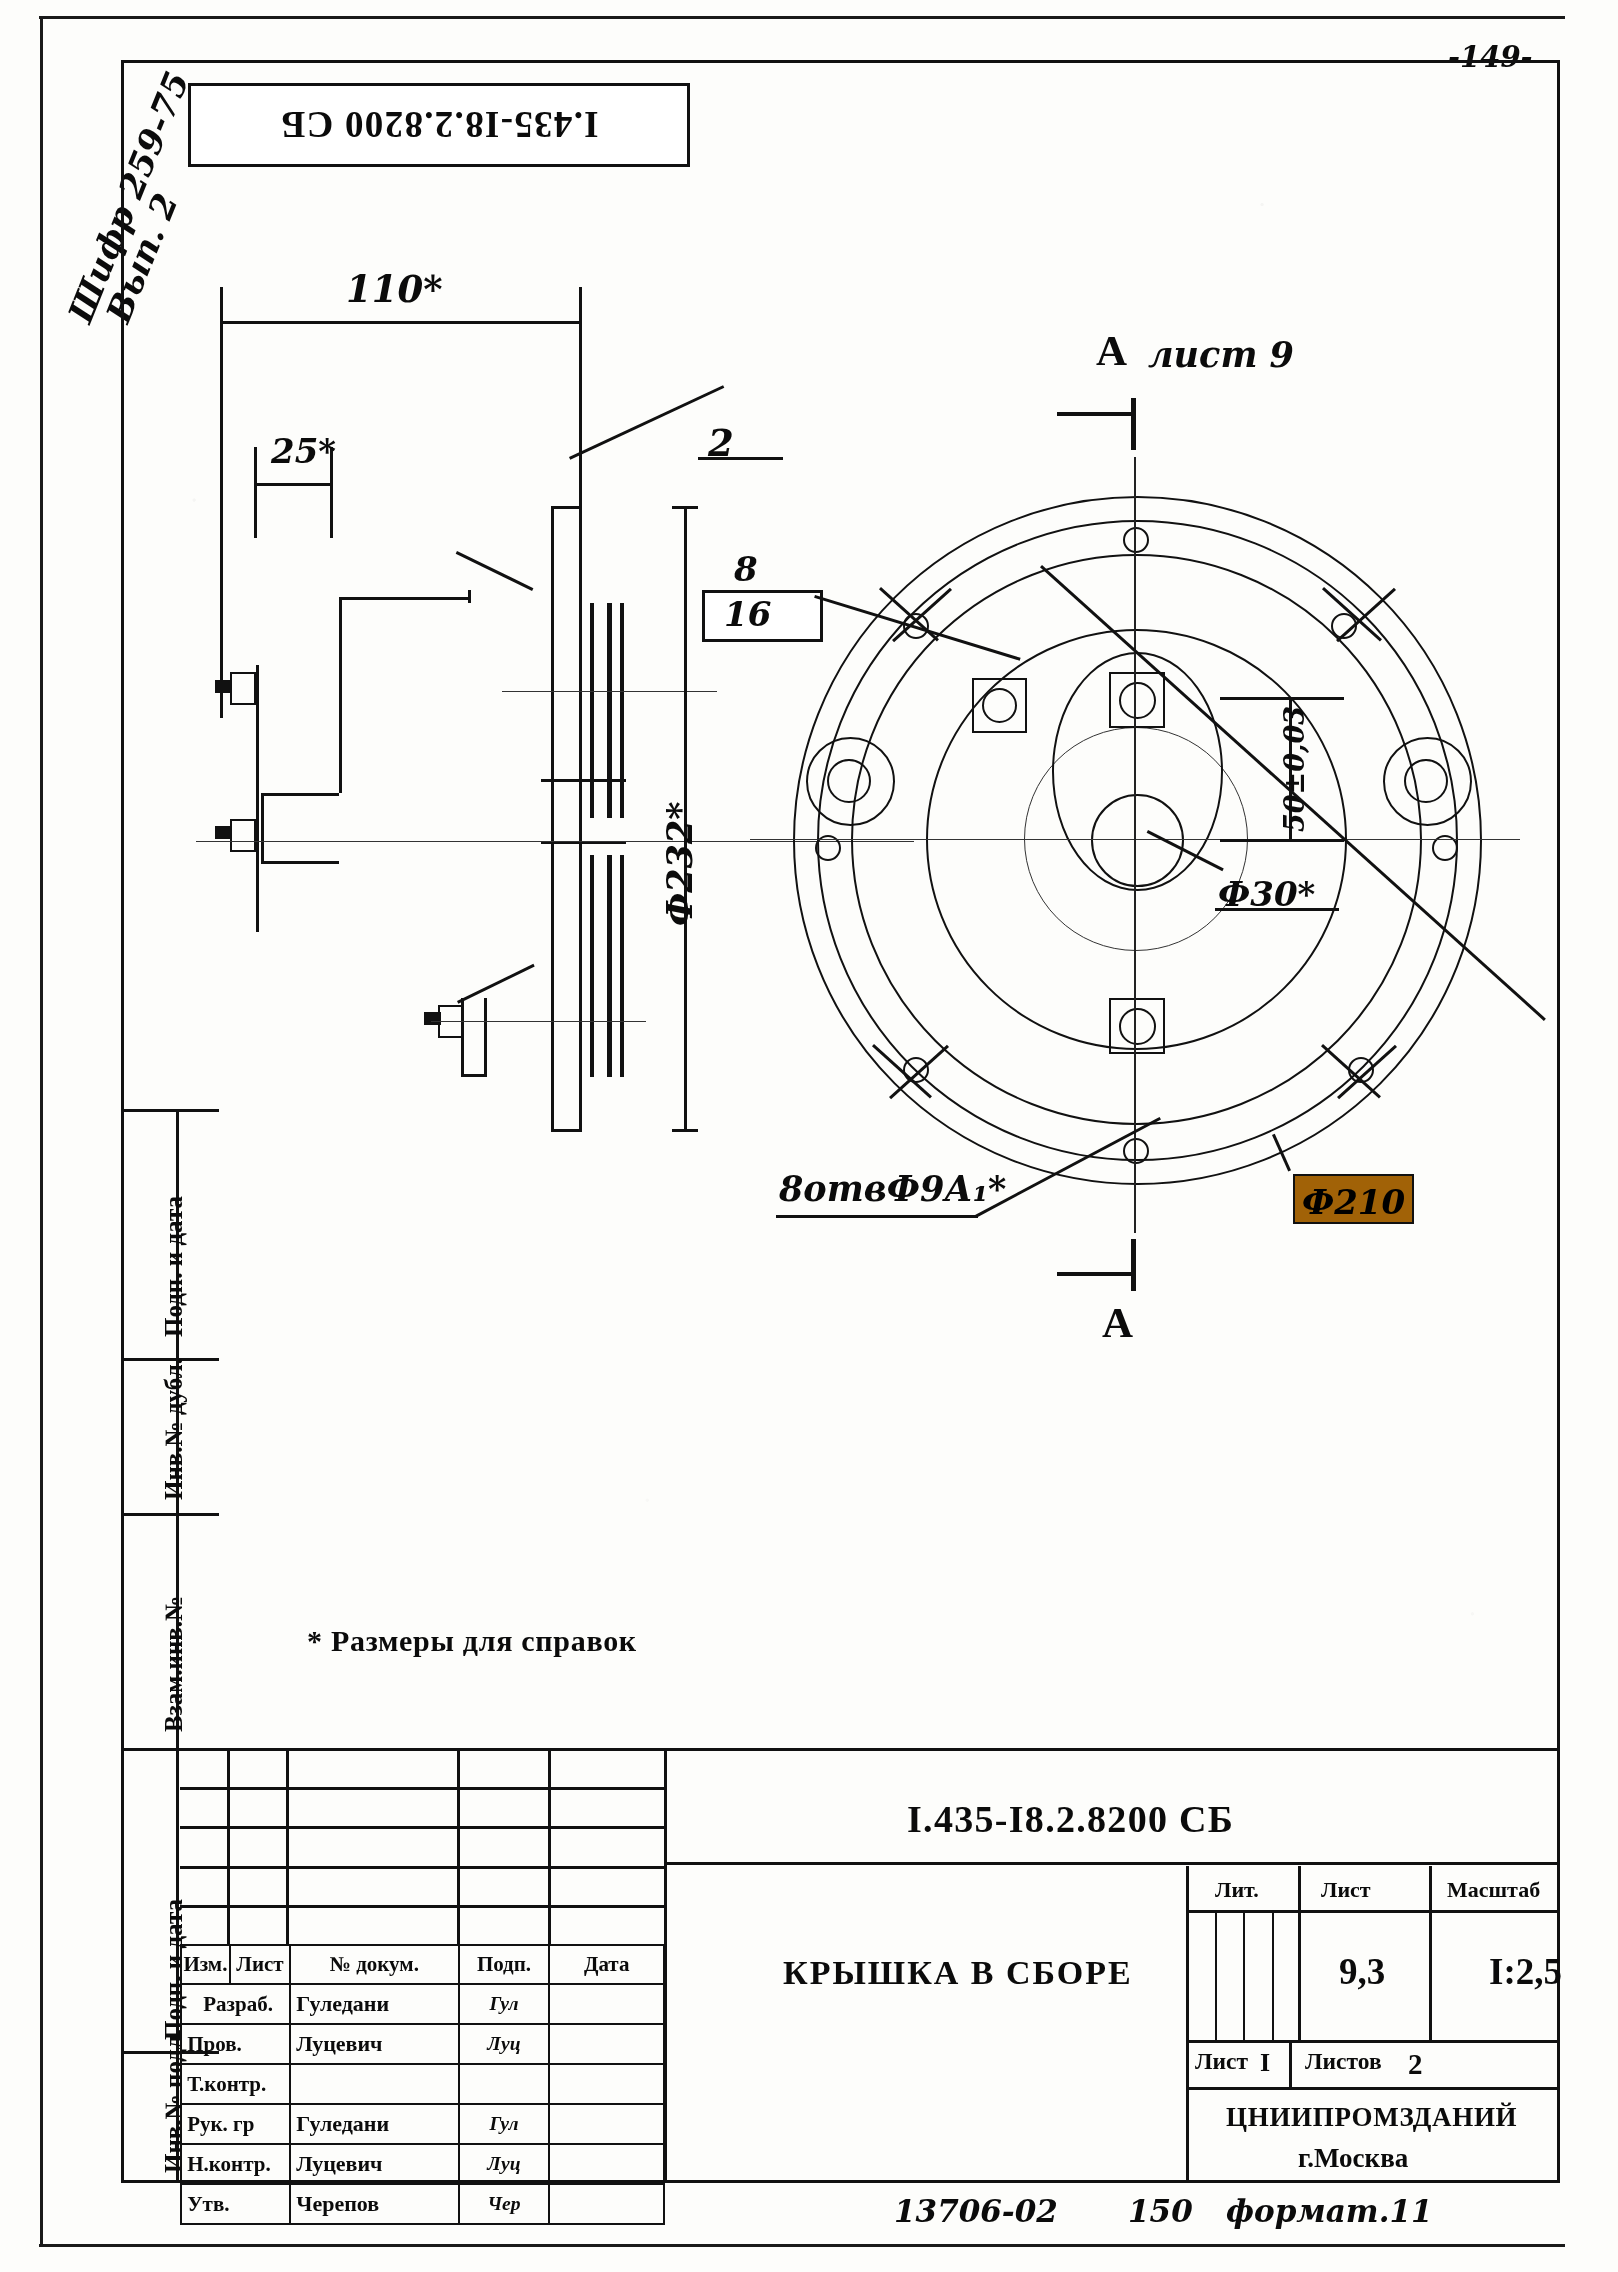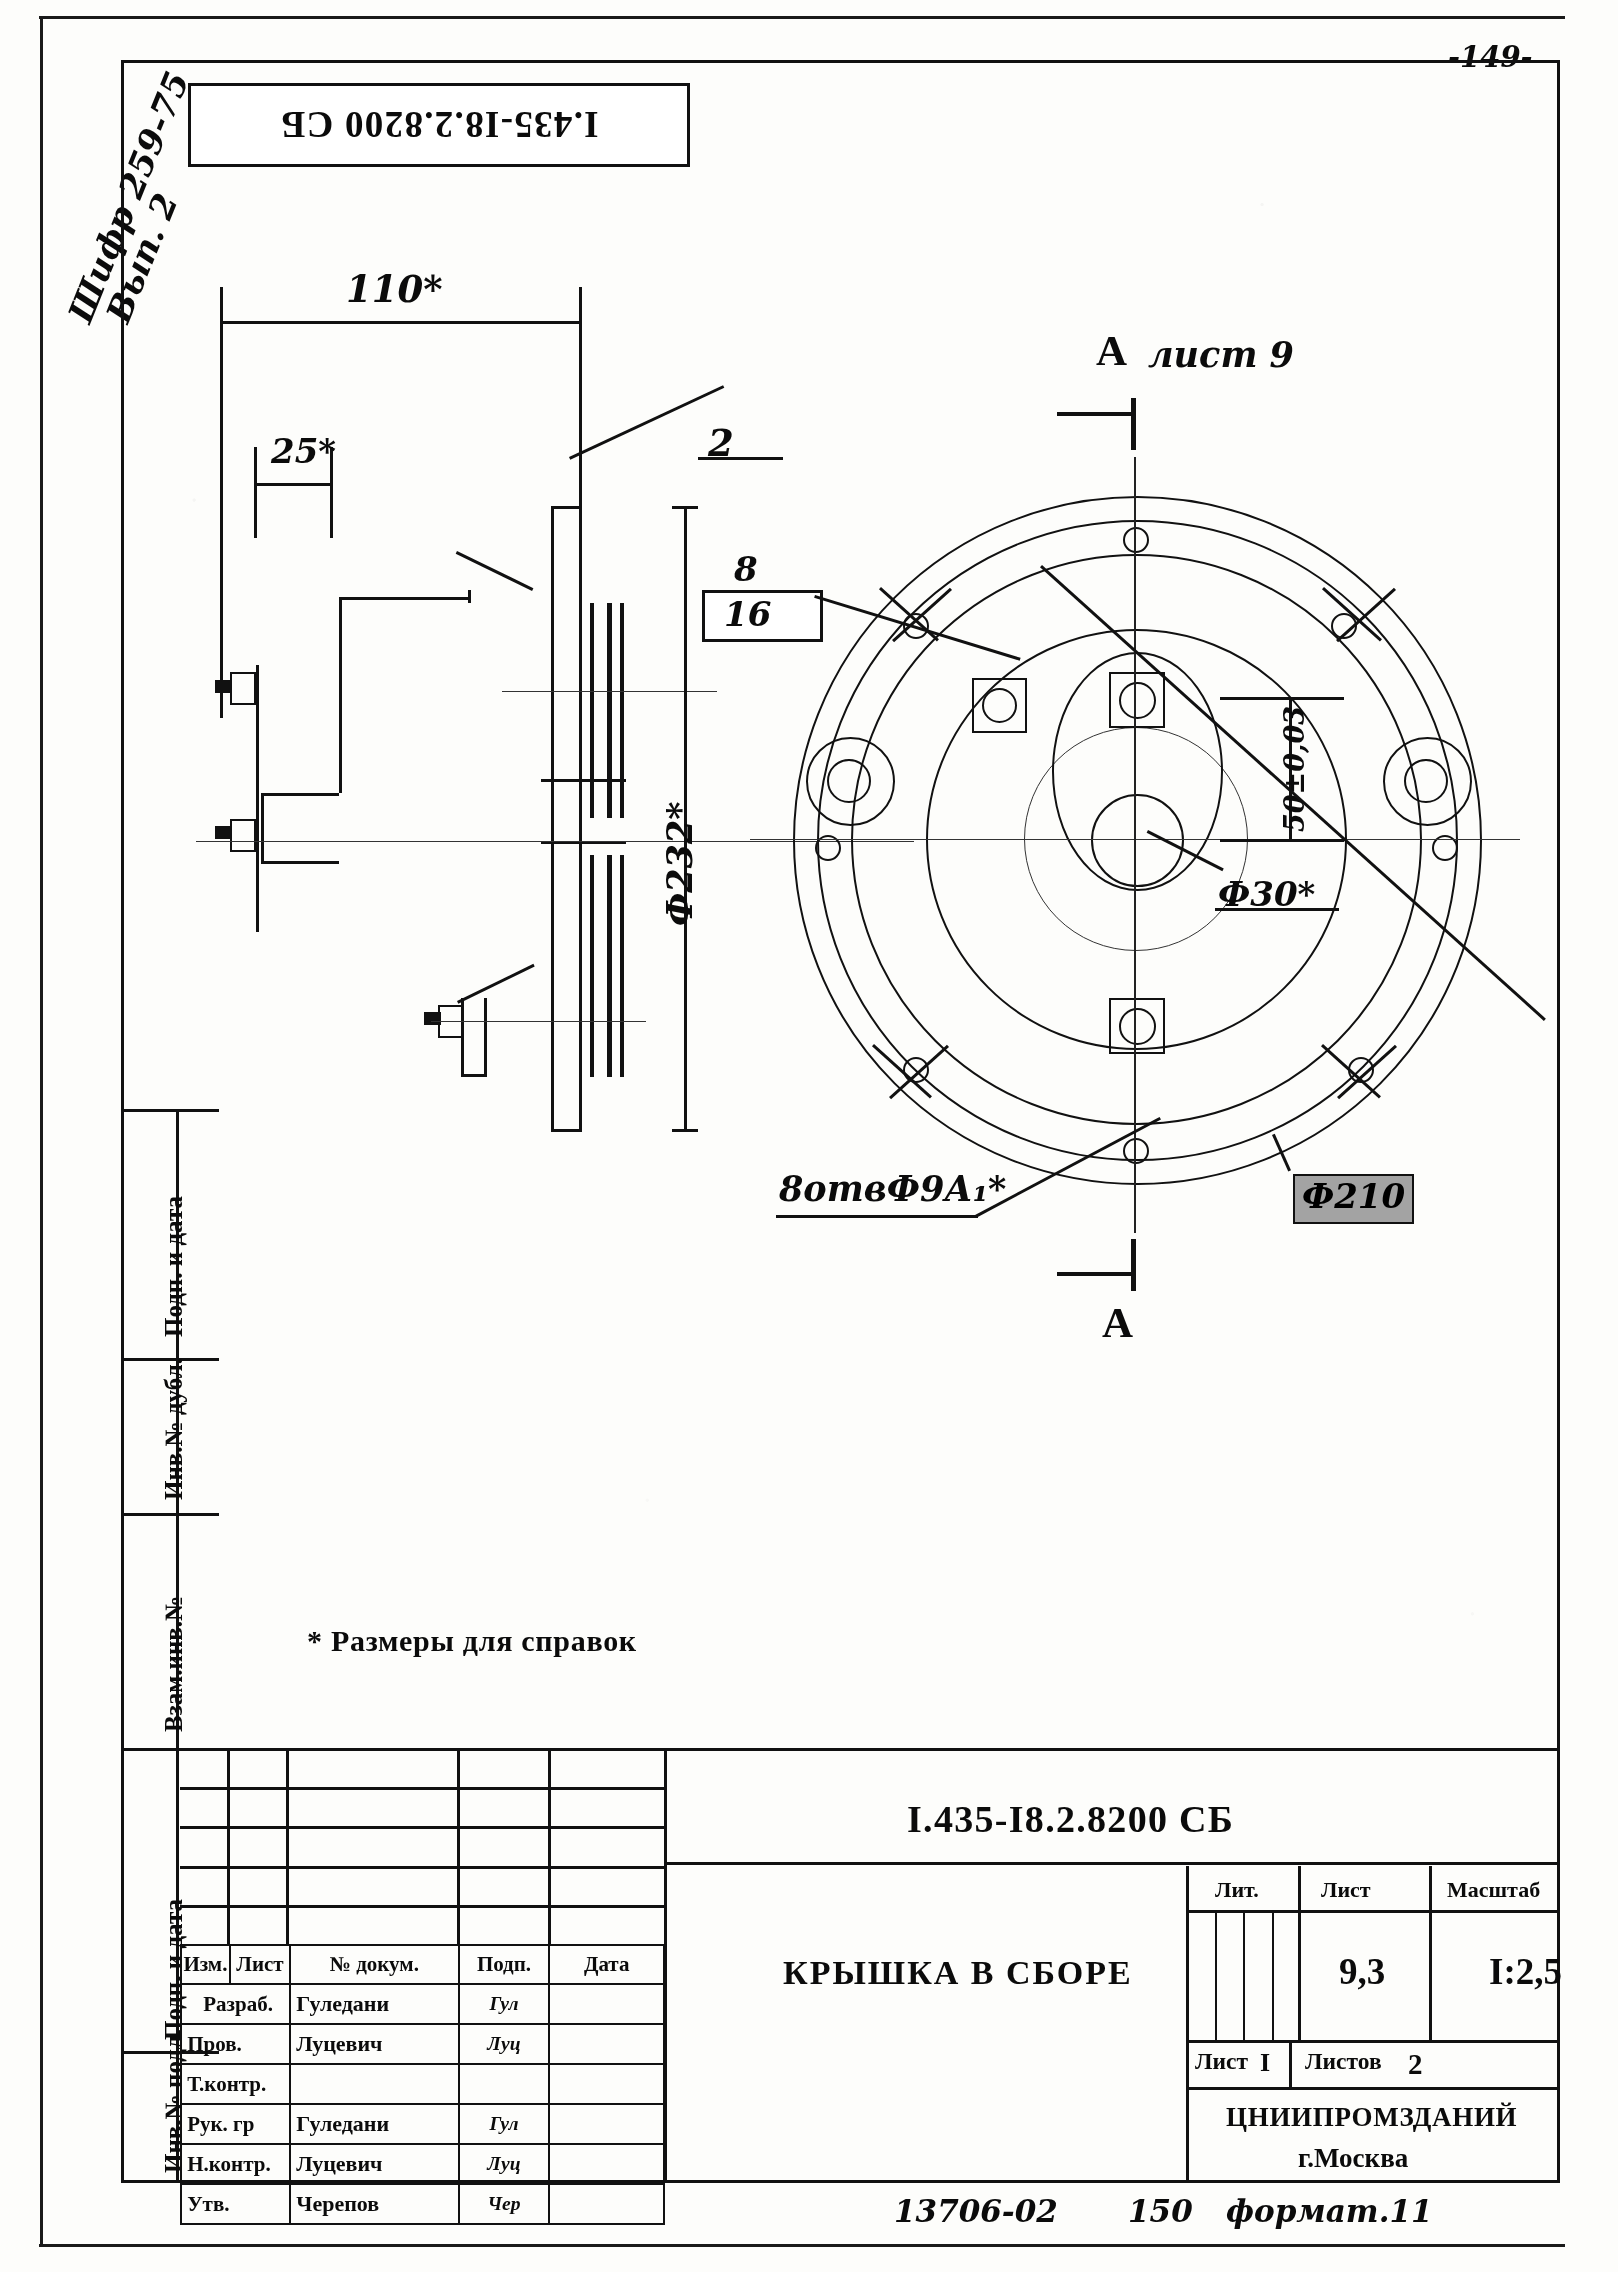--- a/index.html
+++ b/index.html
@@ -32,22 +32,22 @@
   .rot90{transform-origin:0 0;transform:rotate(-90deg);}
   .rot180{transform-origin:50% 50%;transform:rotate(180deg);}
 
   
   .ln{position:absolute;background:#111;}
   .ln-thin{position:absolute;background:#222;}
   .circ{position:absolute;border:2.6px solid #111;border-radius:50%;}
   .circ-thin{position:absolute;border:2px solid #111;border-radius:50%;}
   .circ-fine{position:absolute;border:1.3px solid #333;border-radius:50%;}
   .centerline{position:absolute;height:0;border-top:1.3px solid #333;}
-  .boxlbl{position:absolute;border:2.6px solid #111;background:#a3a3a3;
-     display:flex;align-items:flex-start;justify-content:center;}
+  .boxlbl{position:absolute;border:2.6px solid #111;background:#a16207;
+     display:flex;align-items:flex-end;justify-content:center;}
 
   
   table.tb{border-collapse:collapse;position:absolute;}
   table.tb td{border:2px solid #111;padding:0;color:#0b0b0b;
      font-family:"Liberation Serif",serif;font-weight:700;
      text-align:center;vertical-align:middle;}
   .sig{font-family:"DejaVu Serif",serif;font-style:italic;font-size:19.6px;color:#111;}
 </style>
 </head>
 <body>

